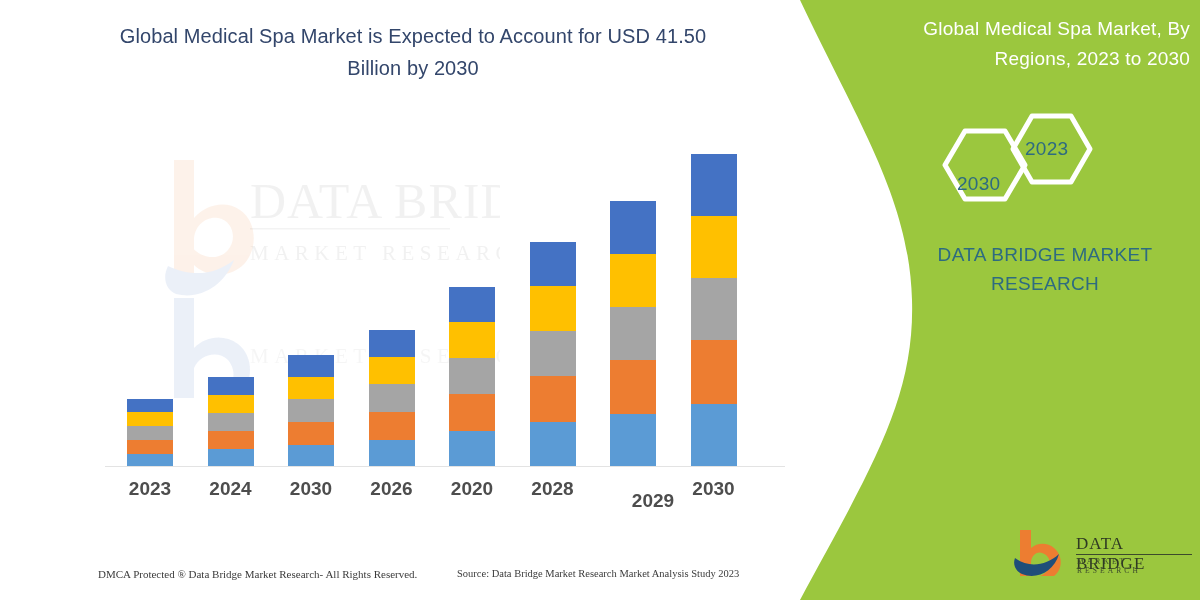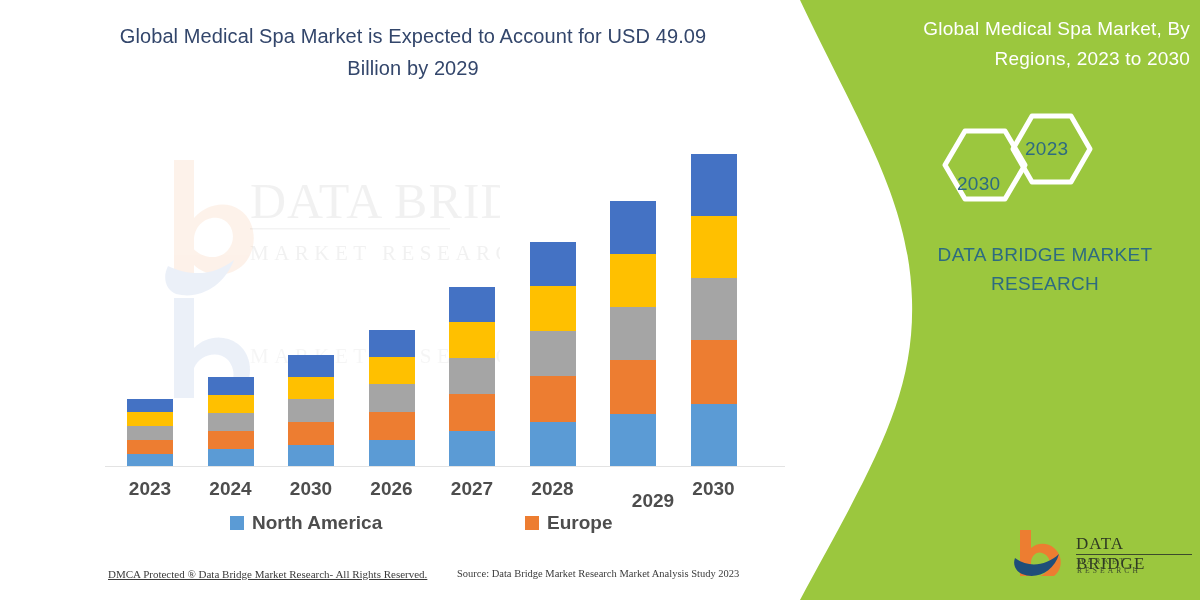--- a/index.html
+++ b/index.html
@@ -78,23 +78,23 @@
     position:absolute;left:230px;top:512px;width:420px;height:26px;
   }
   .legend-item{position:absolute;display:flex;align-items:center;gap:8px;}
   .legend-item.i0{left:0;top:0;}
   .legend-item.i1{left:295px;top:0;}
   .swatch{width:14px;height:14px;display:block;}
   .legend-label{font-size:19px;font-weight:bold;color:#4d4d4d;}
 
   
   .footer-left{
-    position:absolute;left:108px;top:568px;
-    font-family:"Liberation Serif", serif;
-    font-size:11px;color:#3b3b3b;white-space:nowrap;text-decoration:underline;
+    position:absolute;left:98px;top:568px;
+    font-family:"Liberation Serif", serif;
+    font-size:11px;color:#3b3b3b;white-space:nowrap;
   }
   .footer-right{
     position:absolute;left:457px;top:568px;
     font-family:"Liberation Serif", serif;
     font-size:10.5px;color:#3b3b3b;white-space:nowrap;
   }
 
   
   .logo{position:absolute;left:1014px;top:528px;width:180px;height:52px;}
   .logo-text{
@@ -128,21 +128,21 @@
     <svg width="200" height="120" viewBox="0 0 200 120" xmlns="http://www.w3.org/2000/svg">
       <polygon points="20,60 40,26 80,26 100,60 80,94 40,94" fill="none" stroke="#ffffff" stroke-width="5" stroke-linejoin="round"></polygon>
       <polygon points="88,44 107,11 146,11 165,44 146,77 107,77" fill="none" stroke="#ffffff" stroke-width="5" stroke-linejoin="round"></polygon>
     </svg>
     <span class="hex-label y2023">2023</span>
     <span class="hex-label y2030">2030</span>
   </div>
 
   <div class="brand-green">DATA BRIDGE MARKET RESEARCH</div>
 
-  <div class="chart-title">Global Medical Spa Market is Expected to Account for USD 49.09 Billion by 2029</div>
+  <div class="chart-title">Global Medical Spa Market is Expected to Account for USD 41.50 Billion by 2030</div>
 
   <div class="watermark">
     <svg width="340" height="250" viewBox="0 0 340 250" xmlns="http://www.w3.org/2000/svg">
       <g opacity="0.10">
         <path d="M14,12 L34,12 L34,70 C46,56 66,52 80,62 C98,74 98,104 82,118 C66,132 40,128 30,112 L30,96 C38,110 58,114 68,102 C78,90 72,72 58,70 C46,68 34,78 34,92 L34,140 L14,140 Z" fill="#ED7D31"></path>
         <path d="M8,118 C34,130 56,126 74,112 C64,138 40,152 16,146 C6,142 2,130 8,118 Z" fill="#4472C4"></path>
         <path d="M14,150 L34,150 L34,200 C46,188 64,186 78,196 C94,208 94,236 78,248 L60,248 C74,240 78,224 68,212 C58,202 40,206 34,220 L34,250 L14,250 Z" fill="#4472C4"></path>
       </g>
       <g opacity="0.085" fill="#6b6b6b">
         <text x="90" y="70" font-family="Liberation Serif, serif" font-size="50" letter-spacing="1">DATA BRIDGE</text>
@@ -215,36 +215,26 @@
         <div class="seg" style="height: 63px; background: rgb(91, 155, 213);"></div>
       </div>
     </div>
   <div class="baseline"></div>
 
   <div id="xlabels">
       <div class="xlabel" style="left: 115px;">2023</div>
       <div class="xlabel" style="left: 195.5px;">2024</div>
       <div class="xlabel" style="left: 276px;">2030</div>
       <div class="xlabel" style="left: 356.5px;">2026</div>
-      <div class="xlabel" style="left: 437px;">2027</div>
+      <div class="xlabel" style="left: 437px;">2020</div>
       <div class="xlabel" style="left: 517.5px;">2028</div>
       <div class="xlabel" style="left: 618px; margin-top: 12px;">2029</div>
       <div class="xlabel" style="left: 678.5px;">2030</div>
     </div>
 
-  <div class="legend">
-    <div class="legend-item i0">
-      <span class="swatch" id="sw0" style="background: rgb(91, 155, 213);"></span>
-      <span class="legend-label">North America</span>
-    </div>
-    <div class="legend-item i1">
-      <span class="swatch" id="sw1" style="background: rgb(237, 125, 49);"></span>
-      <span class="legend-label">Europe</span>
-    </div>
-  </div>
 
   <div class="footer-left">DMCA Protected ® Data Bridge Market Research-  All Rights Reserved.</div>
   <div class="footer-right">Source: Data Bridge Market Research  Market Analysis Study 2023</div>
 
   <div class="logo">
     <svg width="58" height="50" viewBox="0 0 58 50" xmlns="http://www.w3.org/2000/svg">
       <path d="M6,2 L17,2 L17,20 C23,15 33,14 40,20 C49,27 49,42 40,48 L26,48 C36,44 39,33 32,27 C25,21 17,26 17,35 L17,48 L6,48 Z" fill="#ED7D31"></path>
       <path d="M1,30 C14,40 32,38 45,26 C40,44 22,52 8,46 C0,42 -1,35 1,30 Z" fill="#1F4E79"></path>
     </svg>
     <div class="logo-text">DATA BRIDGE</div>

